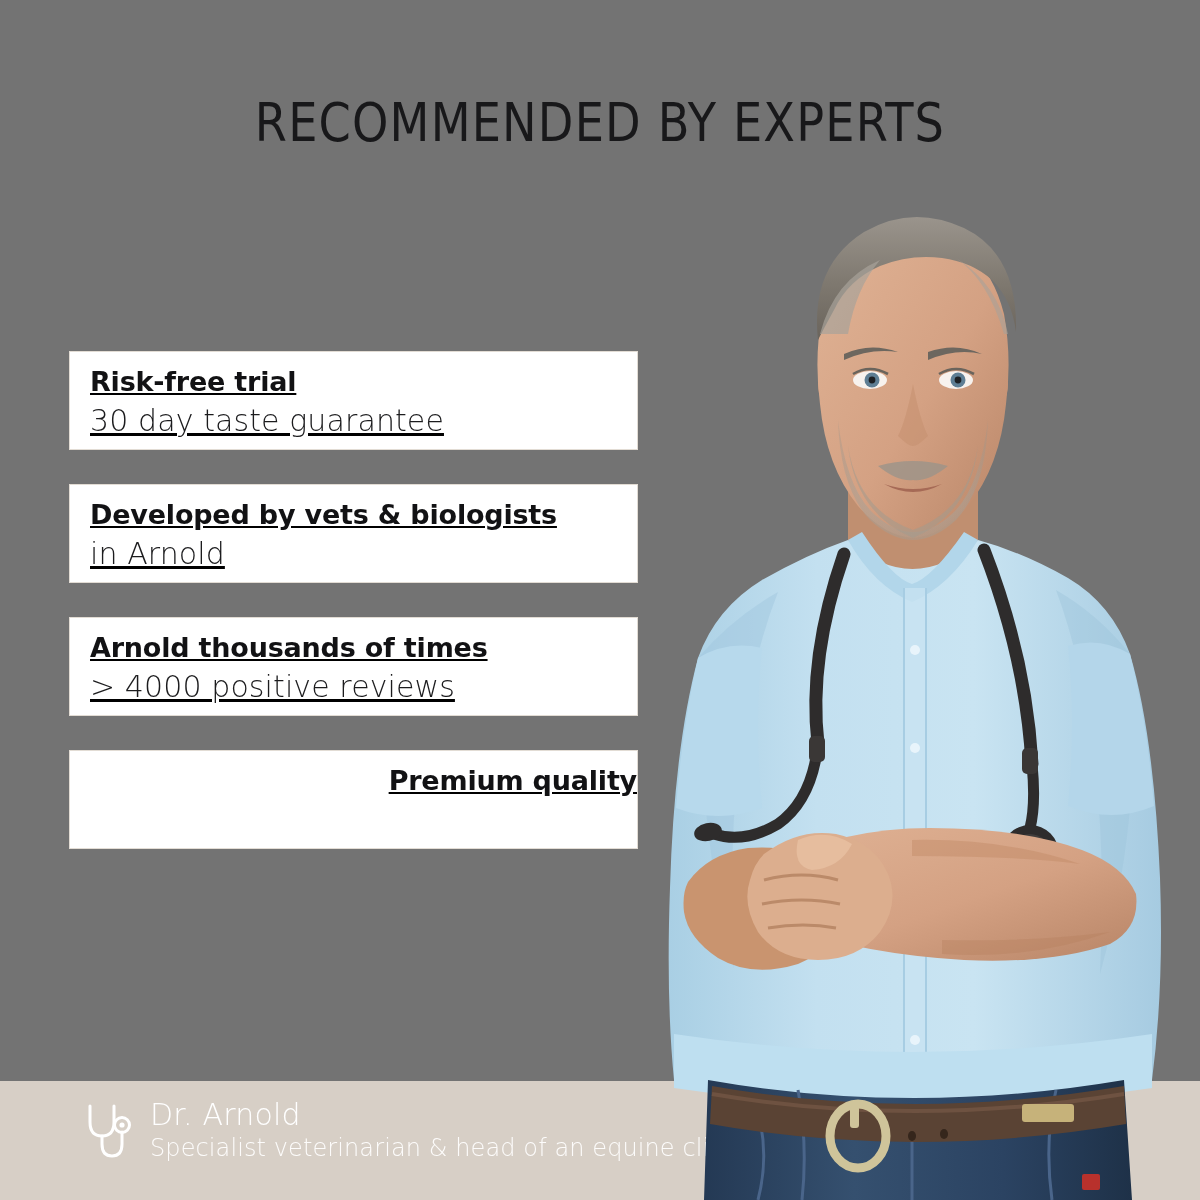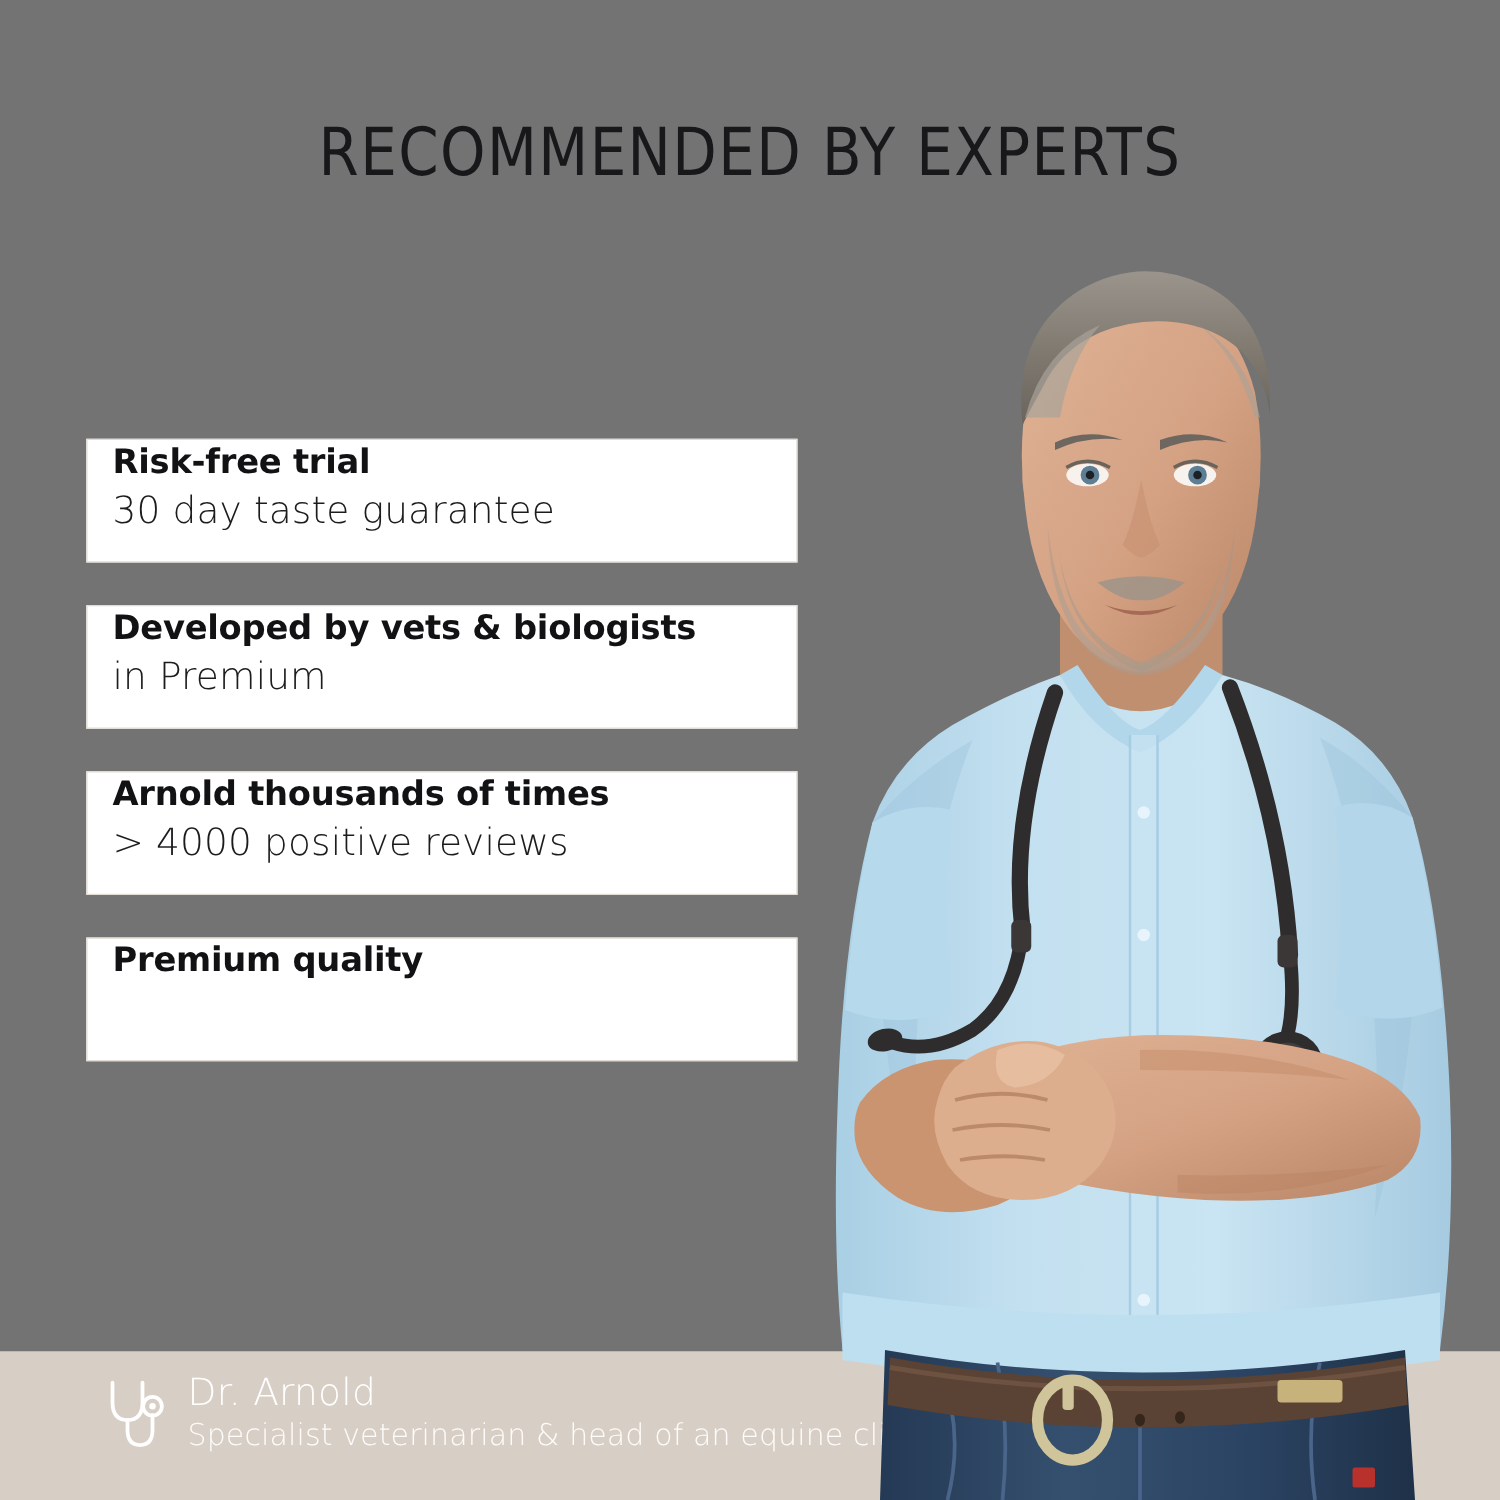--- a/index.html
+++ b/index.html
@@ -51,23 +51,24 @@
     left: 69px;
     top: 351px;
     width: 569px;
   }
   .feature-box {
     box-sizing: border-box;
     border: 1px solid #e2dcd4;
     background: #ffffff;
     height: 99px;
     margin-bottom: 34px;
-    padding: 2px 0 0 20px;
-  }
-  .feature-box:last-child { margin-bottom: 16px; }
+    padding: 14px 0 0 20px;
+    text-decoration: underline;
+  }
+  .feature-box:last-child { margin-bottom: 16px; text-align: right; }
   .feature-title {
     font-family: "DejaVu Sans", "Liberation Sans", sans-serif;
     font-size: 27px;
     font-weight: 700;
     color: #121214;
     letter-spacing: -0.2px;
     line-height: 1.22;
     white-space: nowrap;
   }
   .feature-sub {
@@ -135,21 +136,21 @@
 
   <div class="features">
 
     <div class="feature-box">
       <div class="feature-title">Risk-free trial</div>
       <div class="feature-sub">30 day taste guarantee</div>
     </div>
 
     <div class="feature-box">
       <div class="feature-title">Developed by vets &amp; biologists</div>
-      <div class="feature-sub">in Premium</div>
+      <div class="feature-sub">in Arnold</div>
     </div>
 
     <div class="feature-box">
       <div class="feature-title">Arnold thousands of times</div>
       <div class="feature-sub">&gt; 4000 positive reviews</div>
     </div>
 
     <div class="feature-box">
       <div class="feature-title">Premium quality</div>
     </div>

